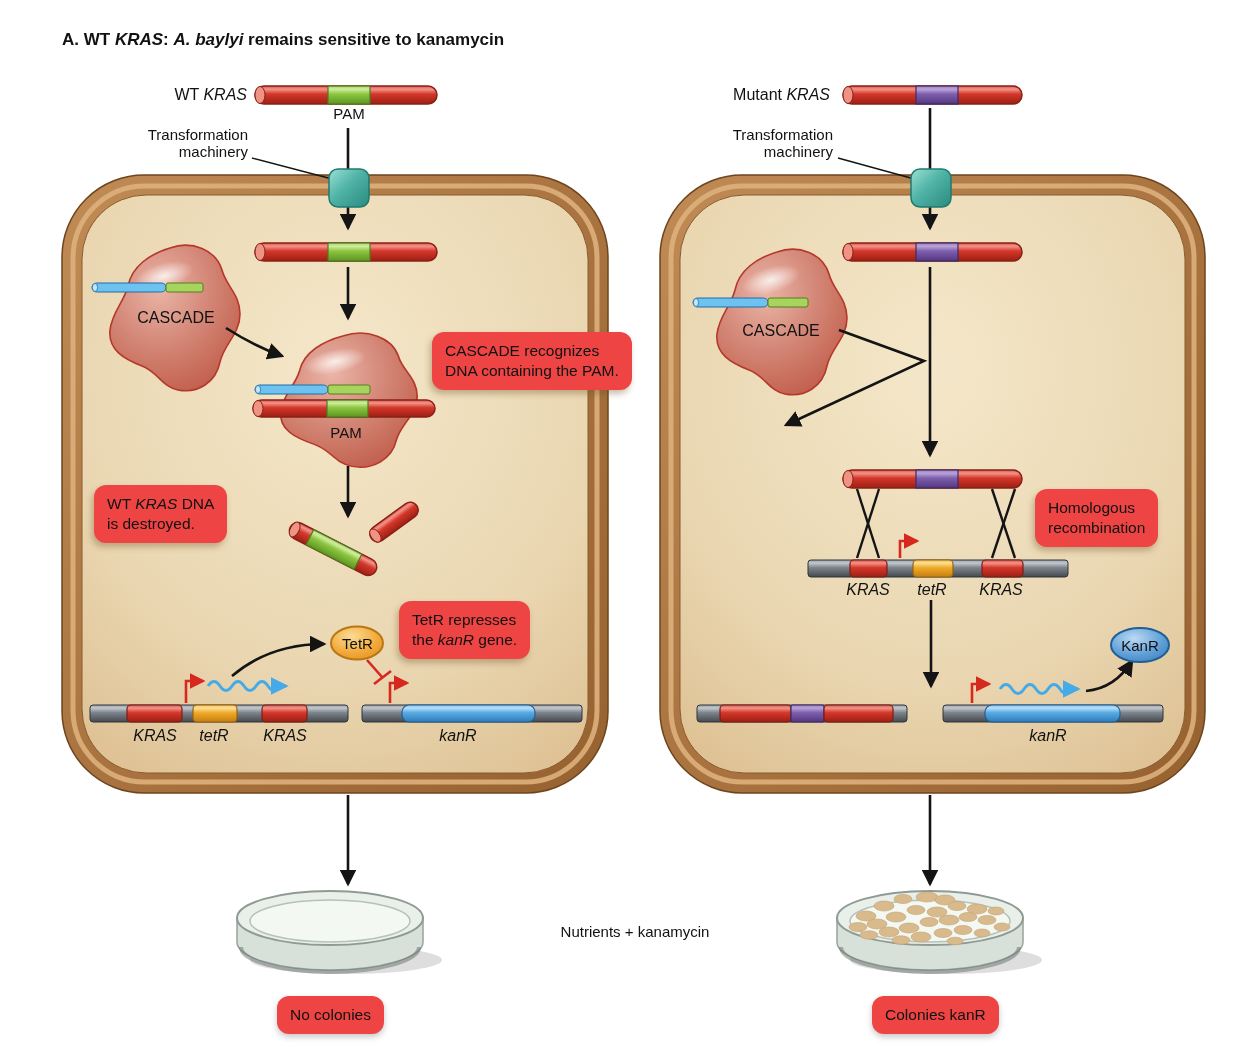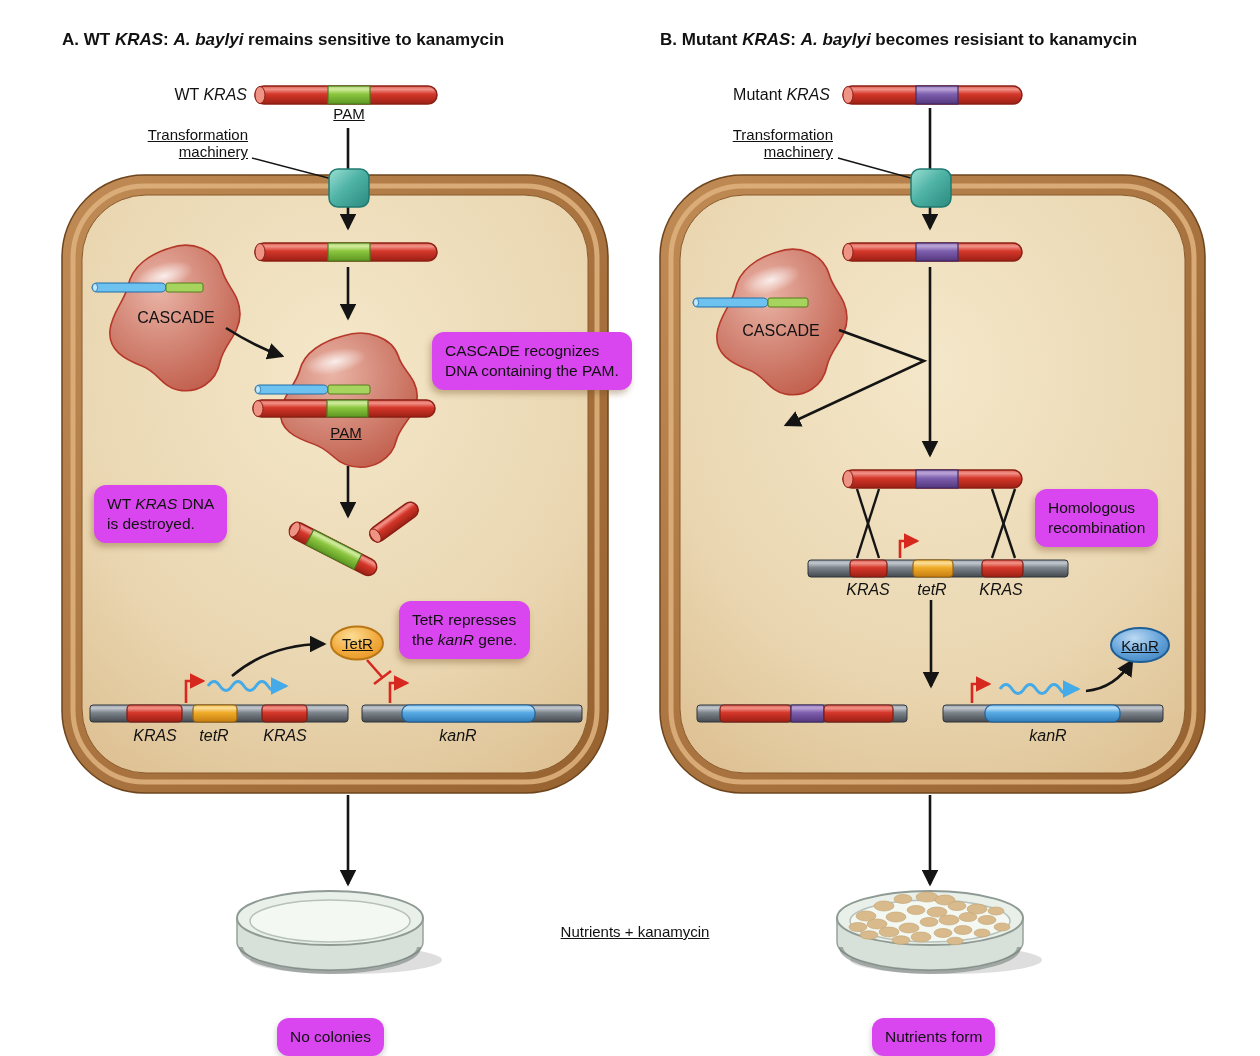--- a/index.html
+++ b/index.html
@@ -3,28 +3,28 @@
 <meta charset="utf-8">
 <style>
   html,body{margin:0;padding:0;background:#fff;}
   #stage{position:relative;width:1260px;height:1056px;background:#fff;overflow:hidden;
          font-family:"Liberation Sans",sans-serif;color:#111;}
   #stage svg{position:absolute;left:0;top:0;}
   .title{position:absolute;font-size:17px;font-weight:bold;white-space:nowrap;text-align:right;}
   .bi{font-style:italic;}
   .it{font-style:italic;}
   .lbl{position:absolute;font-size:16px;line-height:1.15;}
-  .sm{font-size:15px;text-decoration:underline;}
+  .sm{font-size:15px;}
   .ctr{text-align:center;}
   .rt{text-align:right;}
-  .callout{position:absolute;background:#d946ef;border-radius:12px;padding:9px 13px;
+  .callout{position:absolute;background:#ef4444;border-radius:12px;padding:9px 13px;
            font-size:15.5px;line-height:1.3;color:#111;
            box-shadow:-2px 4px 6px rgba(115,82,40,.38);}
   .callout div{white-space:nowrap;}
-  .callout.onwhite{box-shadow:0 3px 6px rgba(0,0,0,.22);margin-top:22px;}
+  .callout.onwhite{box-shadow:0 3px 6px rgba(0,0,0,.22);}
 </style>
 </head>
 <body>
 
 <div id="stage">
 
 <svg width="1260" height="1056" viewBox="0 0 1260 1056">
   <defs>
     <linearGradient id="redT" x1="0" y1="0" x2="0" y2="1">
       <stop offset="0" stop-color="#d8564a"></stop>
@@ -298,21 +298,20 @@
         <ellipse cx="901" cy="940" rx="9" ry="4.2"></ellipse>
     <ellipse cx="921" cy="937" rx="10" ry="5"></ellipse>
         <ellipse cx="943" cy="933" rx="9" ry="4.5"></ellipse>
     <ellipse cx="963" cy="930" rx="9" ry="4.5"></ellipse>
         <ellipse cx="982" cy="933" rx="8" ry="4"></ellipse>
     <ellipse cx="955" cy="941" rx="8" ry="3.8"></ellipse>
   </g>
 </svg>
 
 <div class="title" style="left:62px;top:30px"><span>A. WT </span><span class="bi">KRAS</span><span>: </span><span class="bi">A. baylyi</span><span> remains sensitive to kanamycin</span></div>
-<div class="title" style="left:660px;top:30px"><span>B. Mutant </span><span class="bi">KRAS</span><span>: </span><span class="bi">A. baylyi</span><span> becomes resisiant to kanamycin</span></div>
 
 <div class="lbl rt" style="left:120px;top:86px;width:127px"><span>WT </span><span class="it">KRAS</span></div>
 <div class="lbl sm ctr" style="left:327px;top:105px;width:44px">PAM</div>
 <div class="lbl sm rt" style="left:128px;top:126px;width:120px">
       <div>Transformation</div>
       <div>machinery</div>
     </div>
 <div class="lbl ctr" style="left:130px;top:309px;width:92px">CASCADE</div>
 <div class="lbl sm ctr" style="left:316px;top:424px;width:60px">PAM</div>
 <div class="lbl sm ctr" style="left:331px;top:635px;width:53px">TetR</div>
@@ -349,16 +348,16 @@
     </div>
 <div class="callout onwhite ctr" style="left:277px;top:996px">
       <div>No colonies</div>
     </div>
 
 <div class="callout" style="left:1035px;top:489px">
       <div>Homologous</div>
       <div>recombination</div>
     </div>
 <div class="callout onwhite ctr" style="left:872px;top:996px">
-      <div>Nutrients form</div>
+      <div>Colonies kanR</div>
     </div>
 
 </div>
 
 </body></html>

